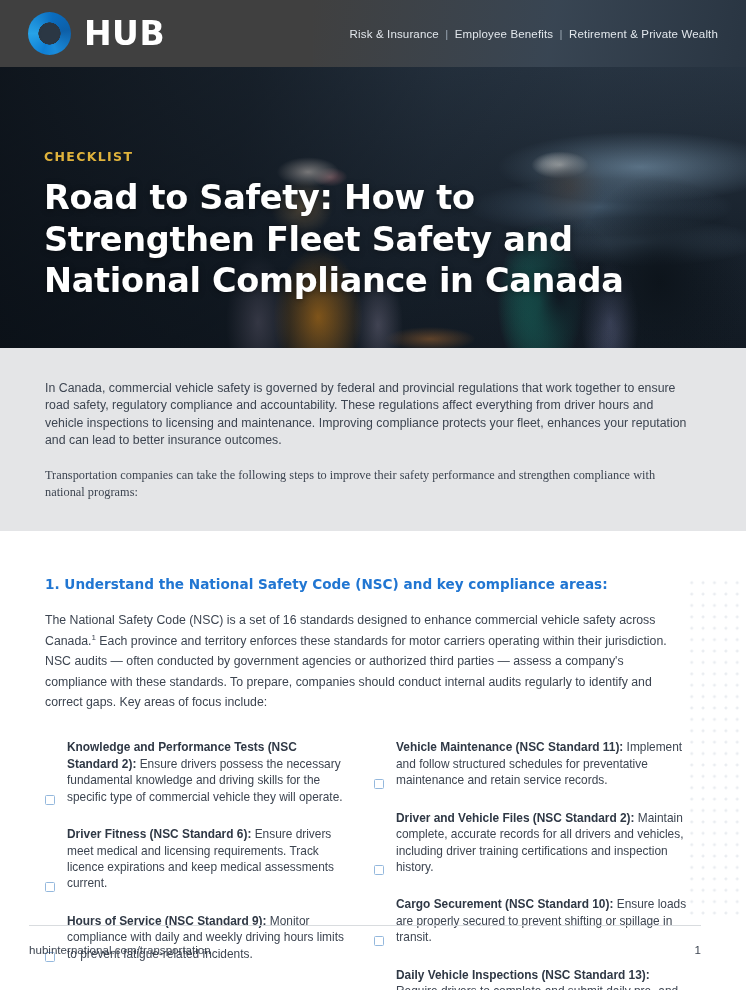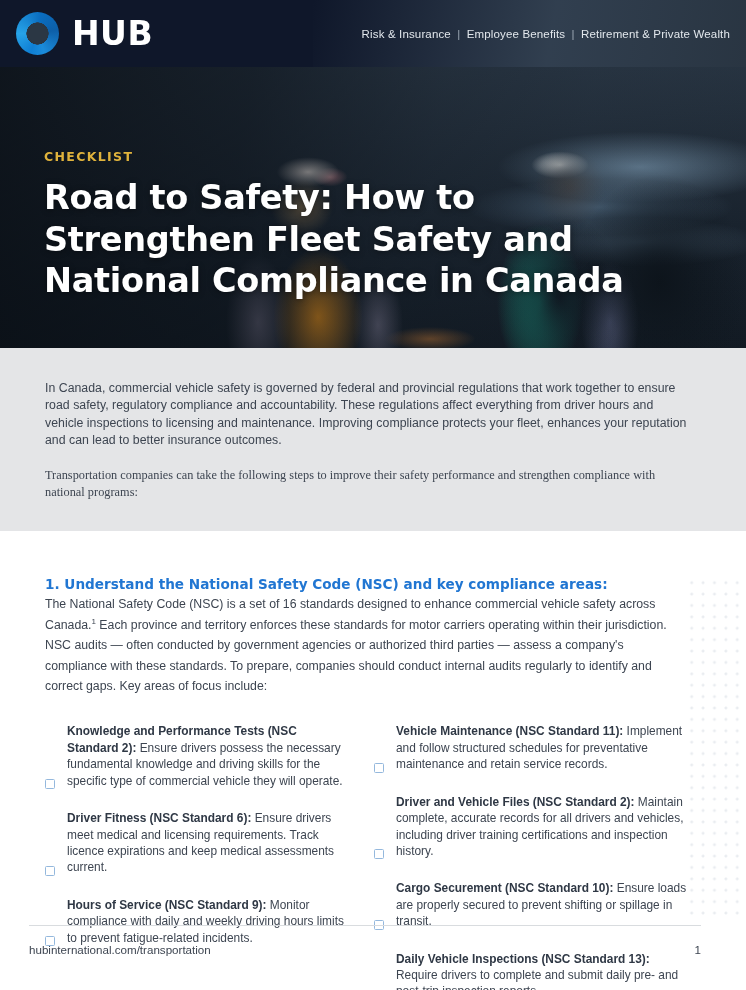--- a/index.html
+++ b/index.html
@@ -17,24 +17,24 @@
     width: 746px;
     height: 990px;
     background: #ffffff;
     overflow: hidden;
   }
 
   
   .header {
     position: relative;
     height: 67px;
-    background: #0f172a;
+    background: #404040;
     display: flex;
     align-items: center;
-    padding: 0 16px;
+    padding: 0 28px;
     overflow: hidden;
   }
   .header::after {
     content: "";
     position: absolute;
     right: 0; top: 0; bottom: 0;
     width: 58%;
     background: linear-gradient(100deg, rgba(43,55,68,0) 0%, rgba(55,70,86,0.85) 55%, rgba(41,53,66,1) 100%);
     pointer-events: none;
   }
@@ -182,21 +182,21 @@
     background-image: radial-gradient(circle, #e9ecf0 1.35px, rgba(255,255,255,0) 1.6px);
     background-size: 11.4px 11.4px;
     background-position: 0 0;
     pointer-events: none;
   }
   .section-heading {
     color: #2176d2;
     font-size: 13.6px;
     font-weight: 700;
     line-height: 18px;
-    margin-bottom: 1px;
+    margin-bottom: 17px;
     font-family: "DejaVu Sans", sans-serif;
   }
   .section-body {
     color: #3d4551;
     font-size: 12.3px;
     line-height: 20.4px;
     max-width: 630px;
   }
   .section-body sup {
     font-size: 8px;

